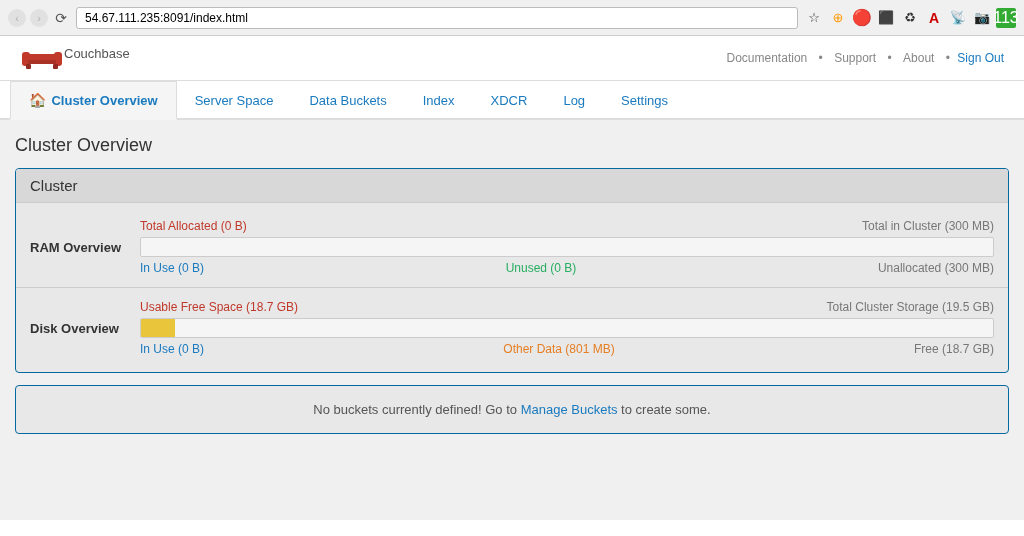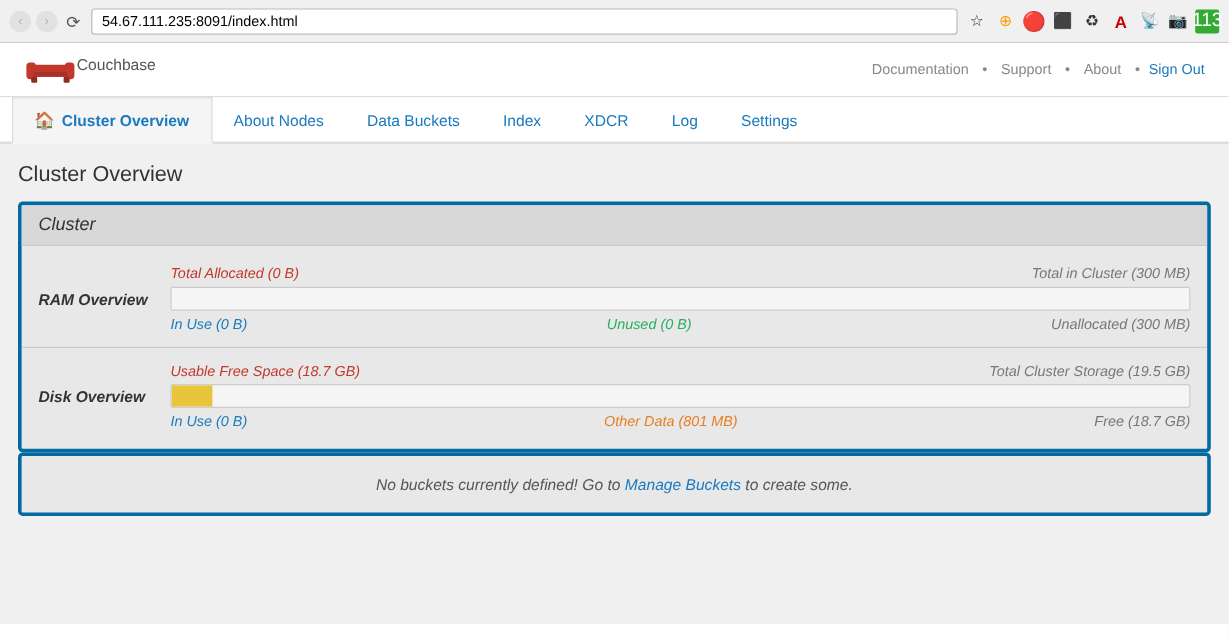--- a/index.html
+++ b/index.html
@@ -94,25 +94,24 @@
       padding: 15px 15px;
     }
     .page-title {
       font-size: 18px; font-weight: normal; color: #333;
       margin-bottom: 12px;
     }
 
     
     .section-box {
       background: #e8e8e8;
-      border: 3px solid #0369a1;
+      border: 1px solid #0369a1;
       border-radius: 4px;
-      margin-bottom: 0;
+      margin-bottom: 12px;
       overflow: hidden;
-      font-style: italic;
     }
     .section-header {
       background: #d8d8d8;
       border-bottom: 1px solid #ccc;
       padding: 8px 14px;
       font-size: 15px;
       font-weight: normal;
       color: #333;
     }
     .section-body {
@@ -241,21 +240,21 @@
     <a href="#" style="color:#1a7abf; text-decoration:none;">Sign Out</a>
   </div>
 </div>
 
 <div class="nav-tabs">
   <div class="nav-tab active">
     <span class="home-icon">🏠</span>
     <span>Cluster Overview</span>
   </div>
   <div class="nav-tab">
-    <span>About Nodes</span>
+    <span>Server Space</span>
   </div>
   <div class="nav-tab">
     <span>Data Buckets</span>
   </div>
   <div class="nav-tab">
     <span>Index</span>
   </div>
   <div class="nav-tab">
     <span>XDCR</span>
   </div>

